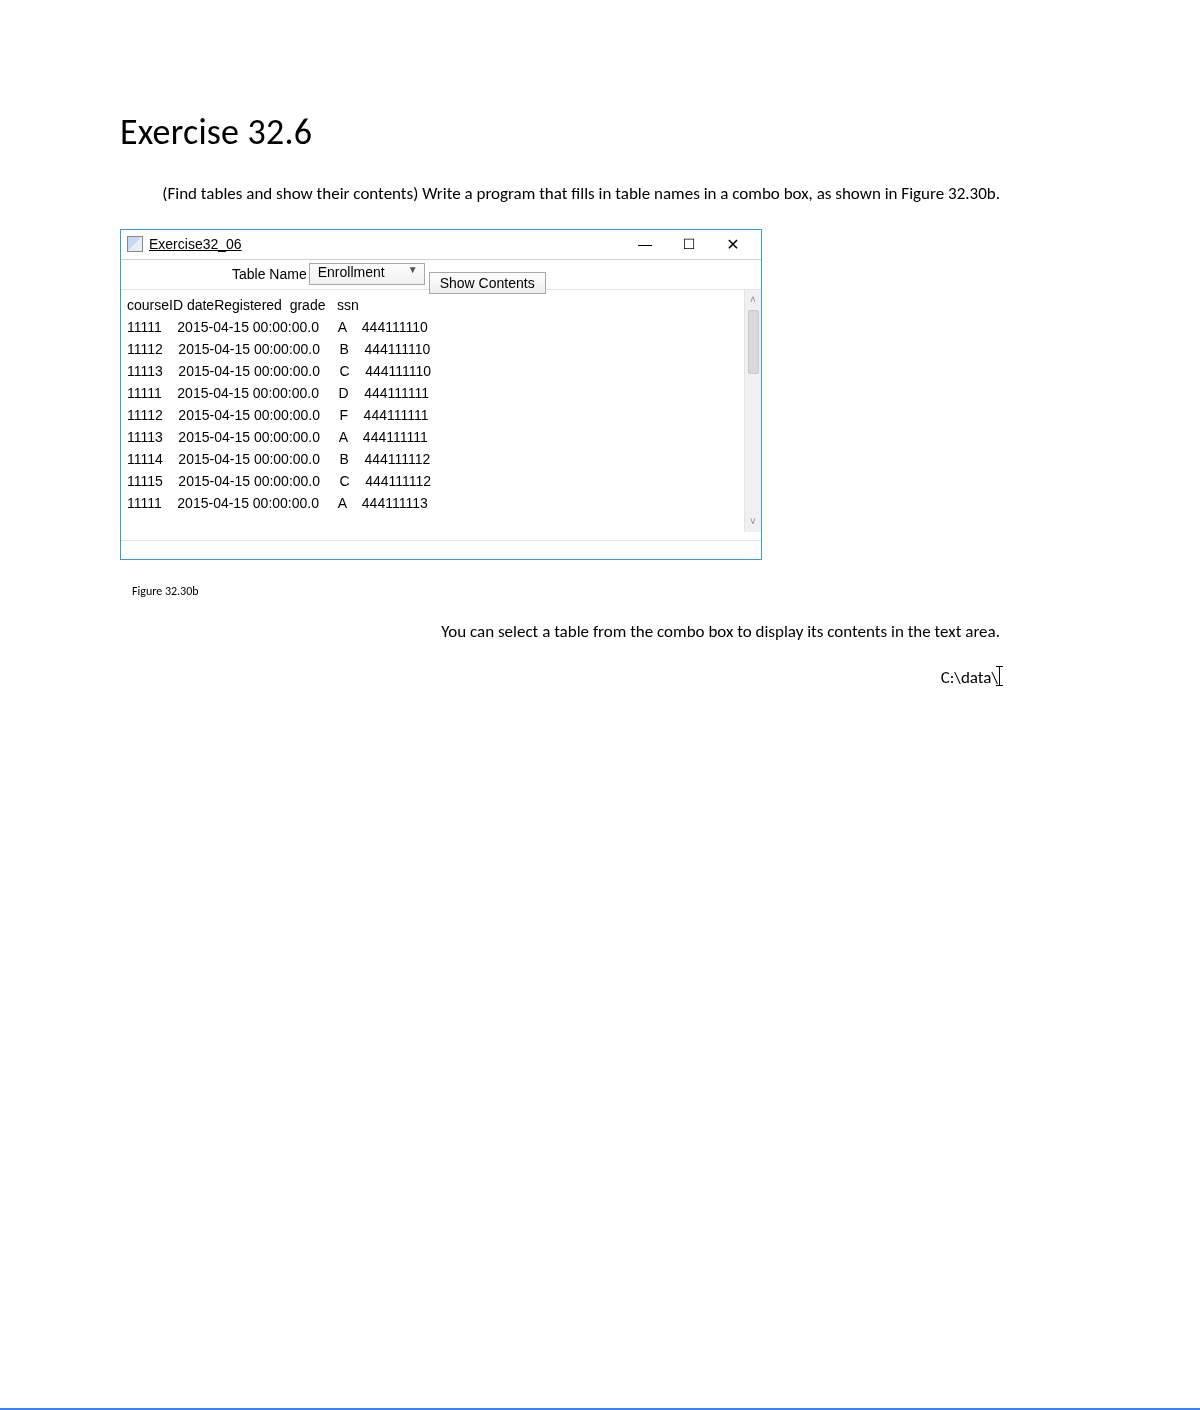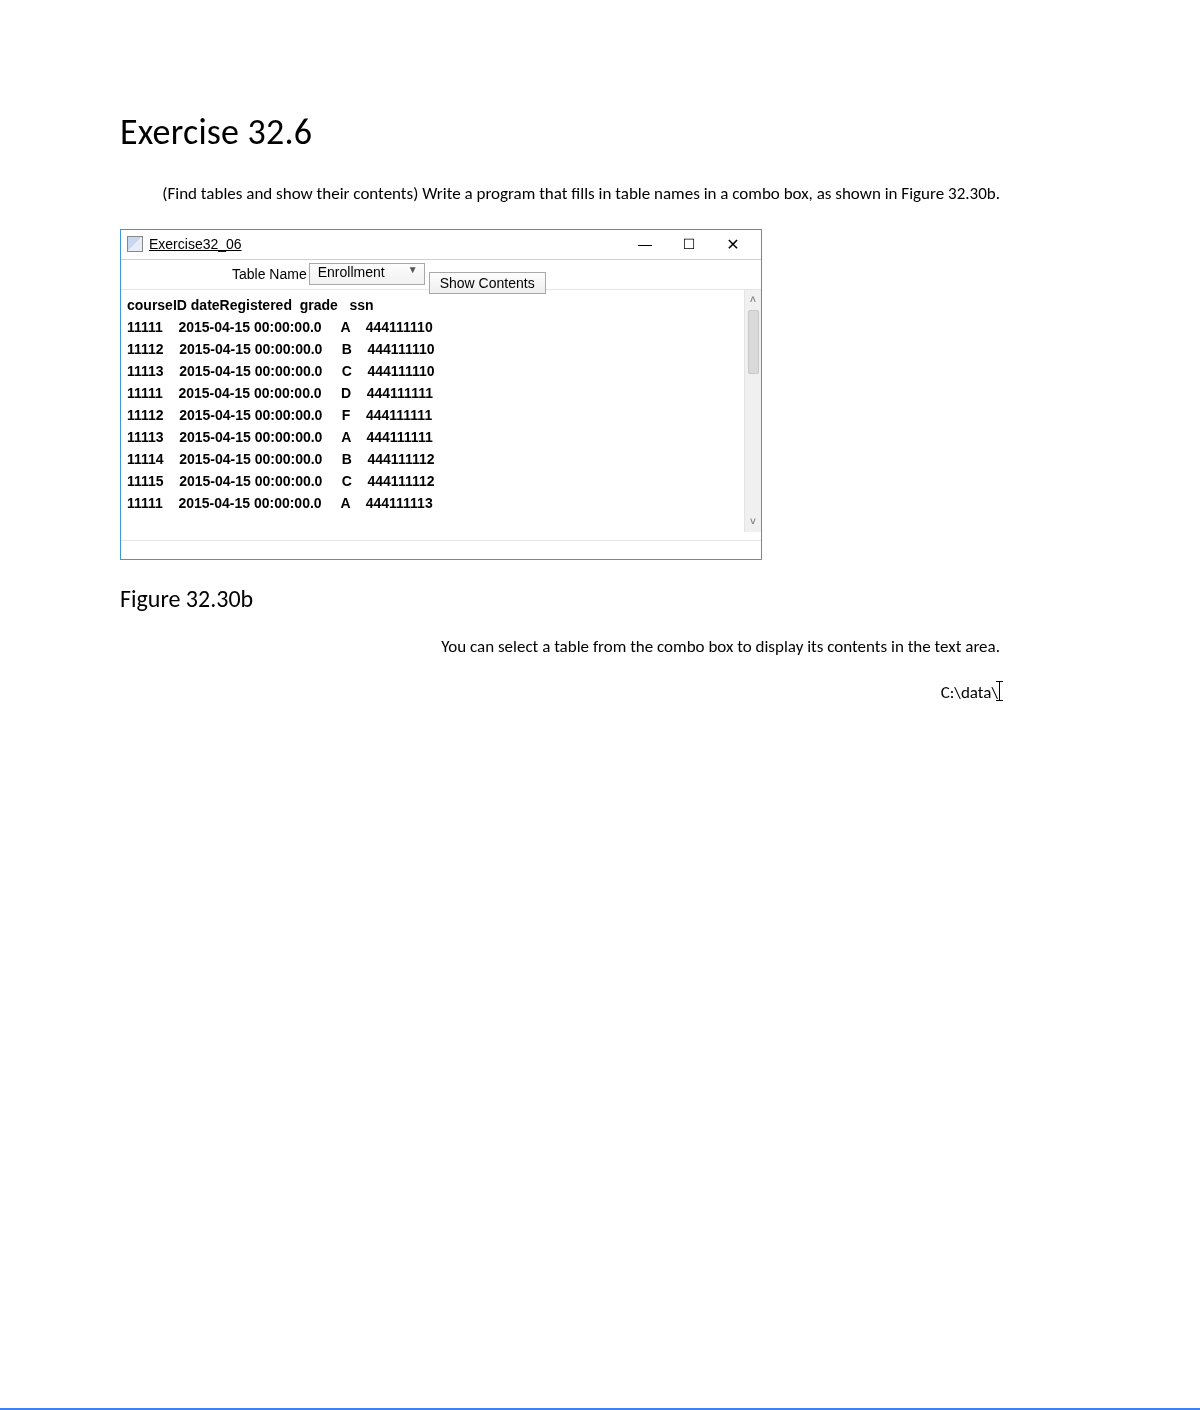--- a/index.html
+++ b/index.html
@@ -105,21 +105,20 @@
     border: 1px solid #a8a8a8;
     background: linear-gradient(#fdfdfd,#eeeeee);
     padding: 0 10px;
     margin-left: 4px;
     box-sizing: border-box;
     margin-top: 17px;
   }
   .content-area {
     display: flex;
     align-items: stretch;
-    font-weight: bold;
   }
   .textarea {
     flex: 1 1 auto;
     height: 238px;
     overflow: hidden;
     padding: 4px 6px 0 6px;
     font-family: "Segoe UI", Tahoma, Arial, sans-serif;
     font-size: 14px;
     line-height: 22px;
     white-space: pre;
@@ -151,22 +150,22 @@
     border-radius: 2px;
     margin-top: 2px;
   }
   .vscroll .track { flex: 1 1 auto; }
   .status-strip {
     height: 18px;
     border-top: 1px solid #e5e5e5;
     margin-top: 8px;
   }
   .figure-caption {
-    font-size: 24px;
-    margin: 0 0 22px 0;
+    font-size: 12px;
+    margin: 0 0 22px 12px;
   }
   .cursor-path {
     display: inline-block;
     position: relative;
   }
   .text-cursor {
     display: inline-block;
     width: 1px;
     height: 20px;
     background: #000;

